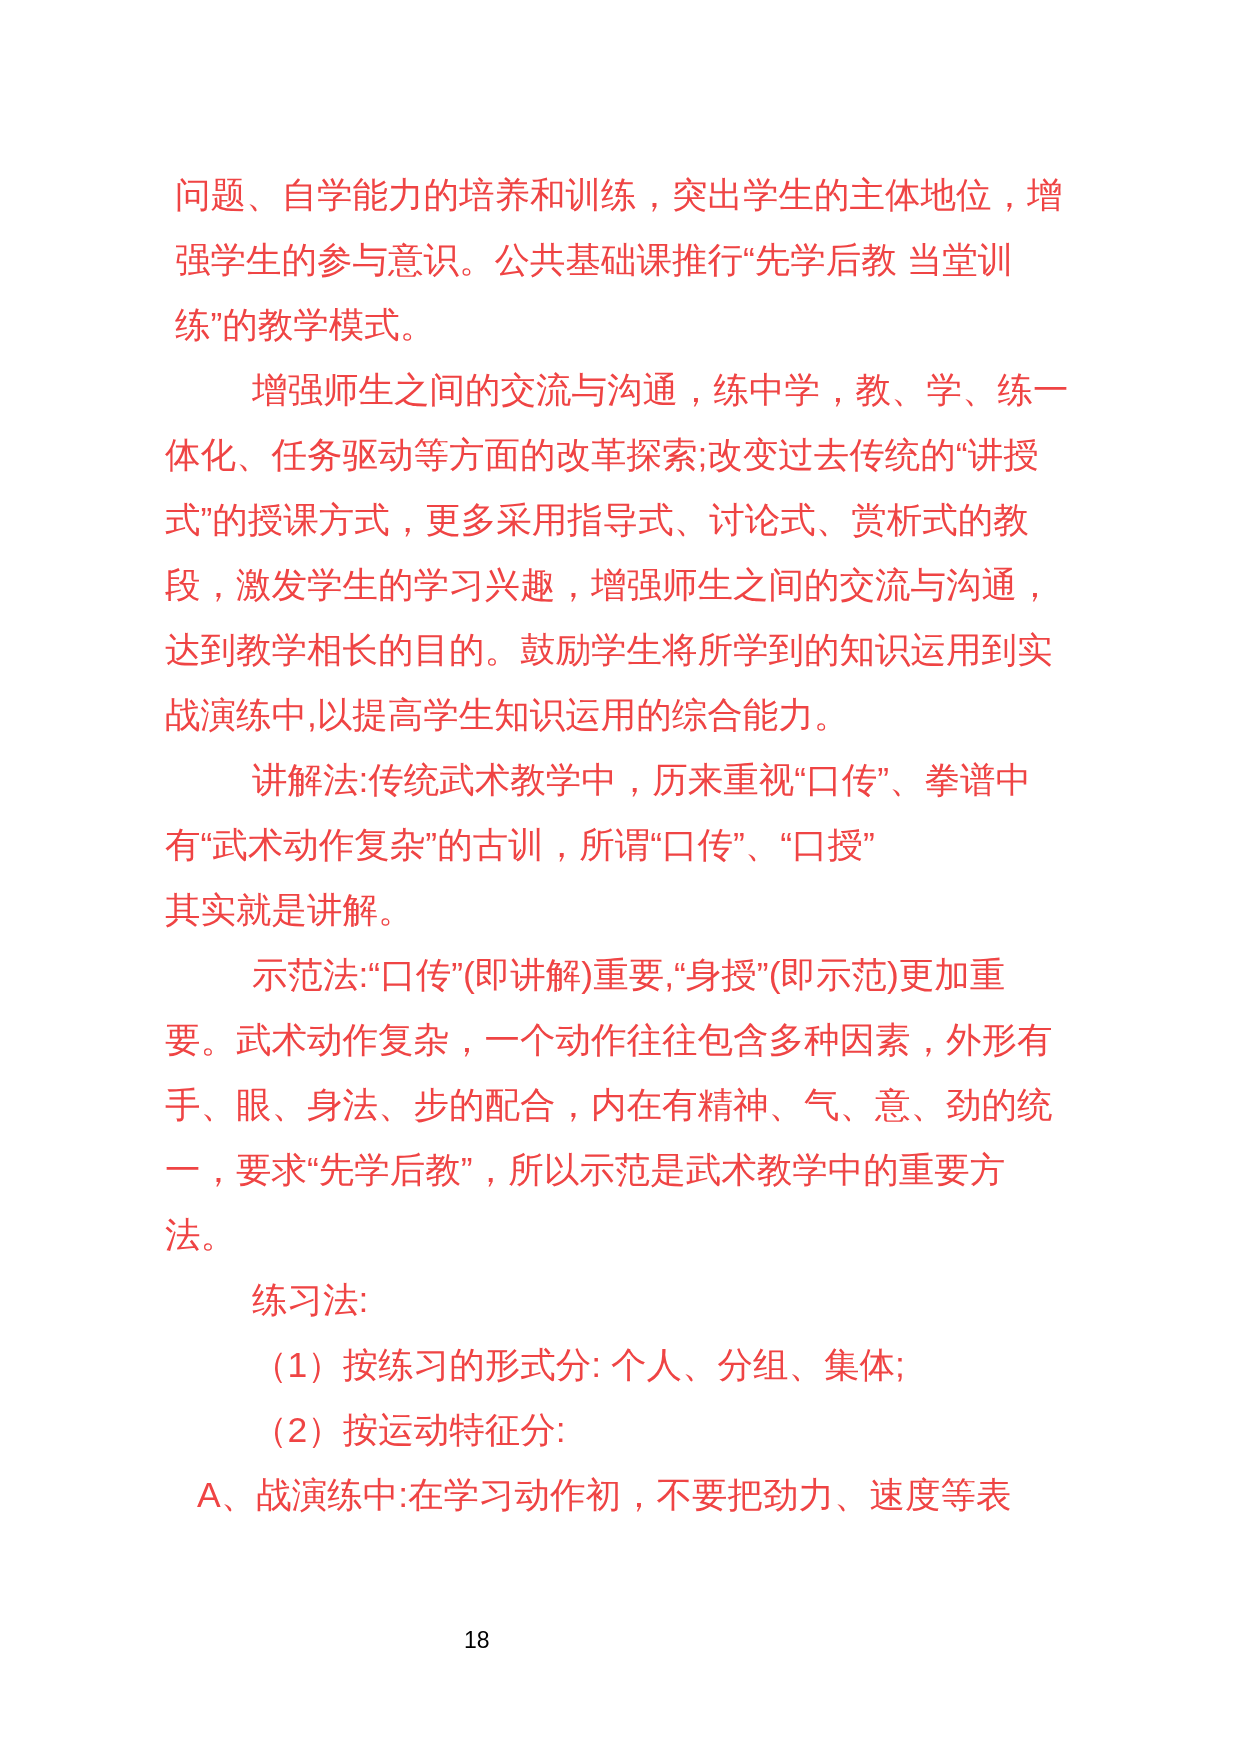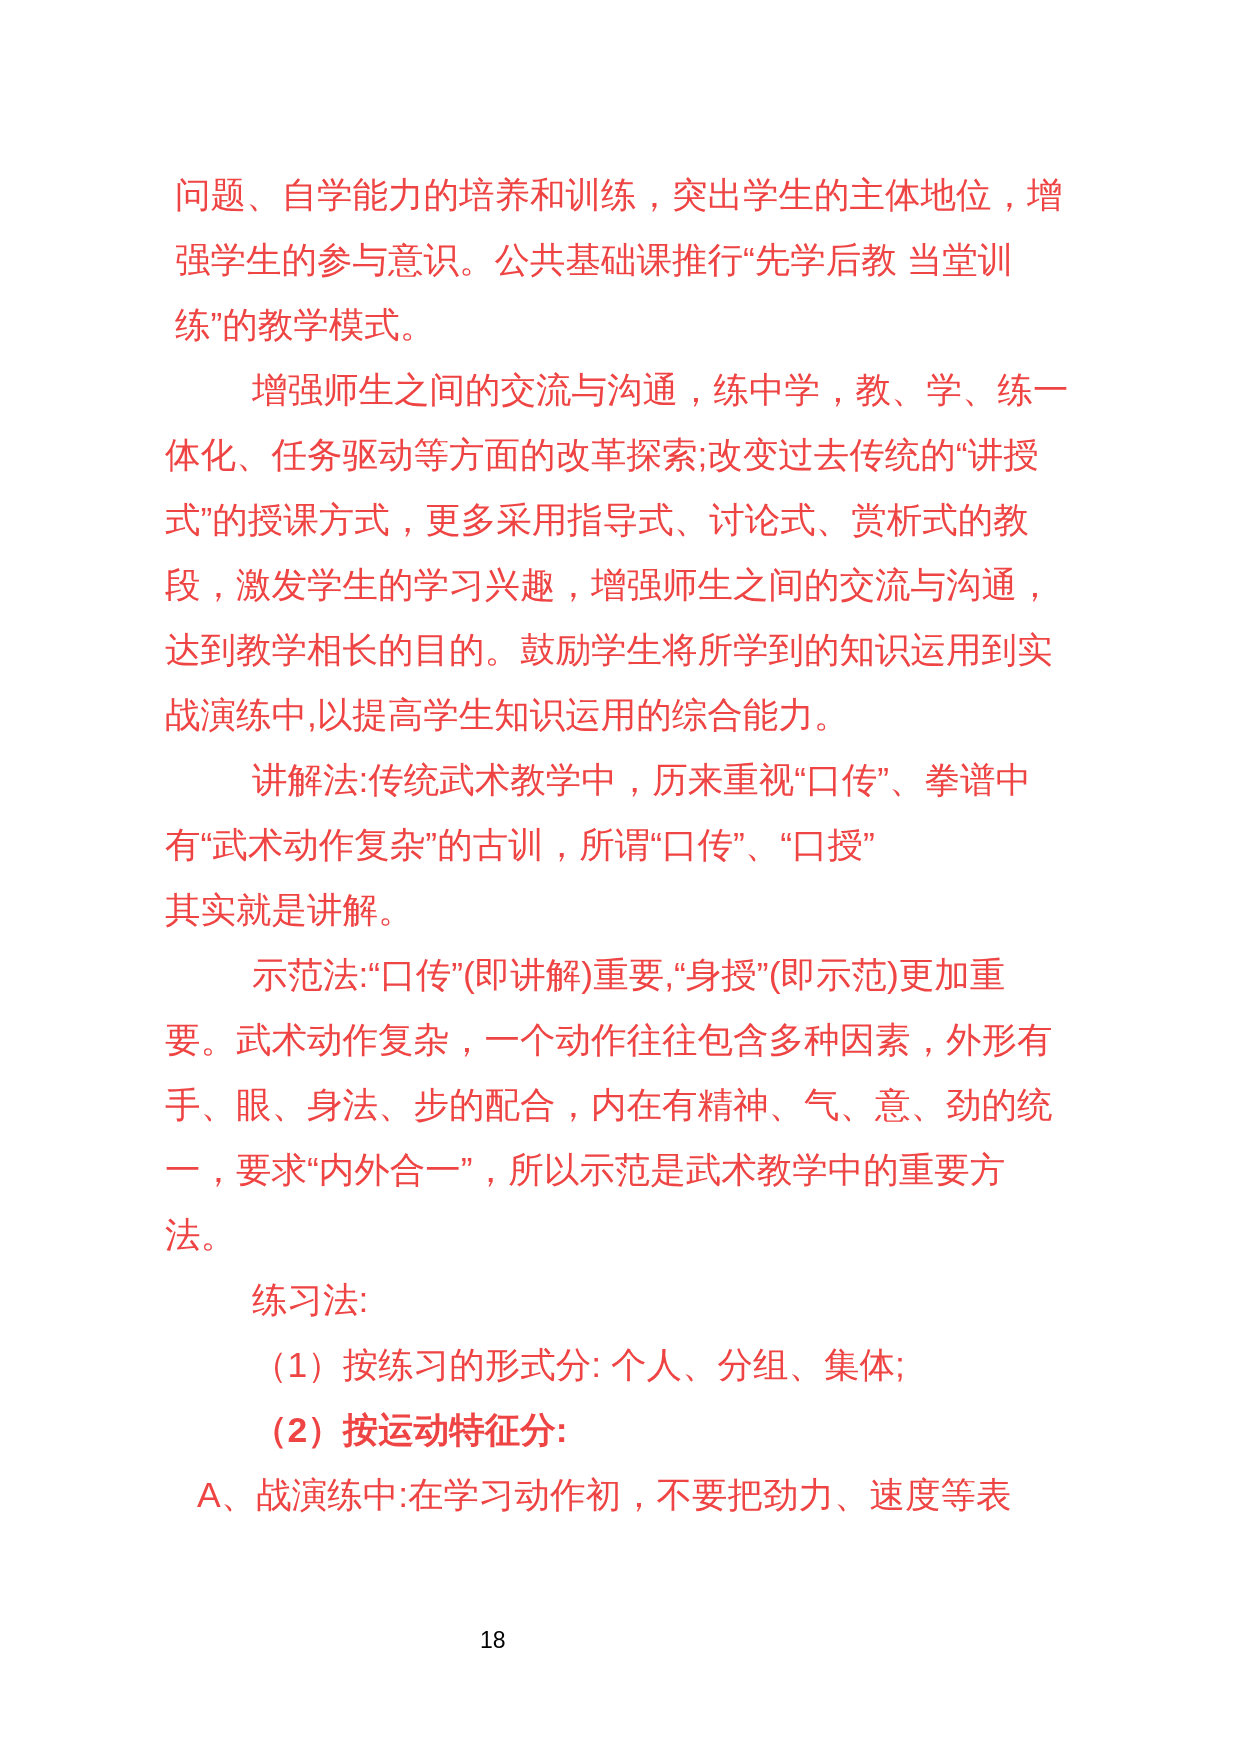--- a/index.html
+++ b/index.html
@@ -42,21 +42,21 @@
   }
   .page-footer {
     position: absolute;
     left: 0;
     top: 1624px;
     width: 1240px;
     height: 40px;
   }
   .page-number {
     position: absolute;
-    left: 480px;
+    left: 464px;
     top: 3px;
     font-size: 23px;
     line-height: 26px;
     color: #000000;
   }
 </style>
 </head>
 <body>
 
 <div class="page">
@@ -76,31 +76,31 @@
       </div>
       <div class="paragraph">
         <div class="line" style="padding-left: 87px;">讲解法:传统武术教学中，历来重视“口传”、拳谱中</div>
         <div class="line">有“武术动作复杂”的古训，所谓“口传”、“口授”</div>
         <div class="line">其实就是讲解。</div>
       </div>
       <div class="paragraph">
         <div class="line" style="padding-left: 87px;">示范法:“口传”(即讲解)重要,“身授”(即示范)更加重</div>
         <div class="line">要。武术动作复杂，一个动作往往包含多种因素，外形有</div>
         <div class="line">手、眼、身法、步的配合，内在有精神、气、意、劲的统</div>
-        <div class="line">一，要求“内外合一”，所以示范是武术教学中的重要方</div>
+        <div class="line">一，要求“先学后教”，所以示范是武术教学中的重要方</div>
         <div class="line">法。</div>
       </div>
       <div class="paragraph">
         <div class="line" style="padding-left: 87px;">练习法:</div>
       </div>
       <div class="paragraph">
         <div class="line" style="padding-left: 87px;">（1）按练习的形式分: 个人、分组、集体;</div>
       </div>
       <div class="paragraph">
-        <div class="line" style="padding-left: 87px; font-weight: bold;">（2）按运动特征分:</div>
+        <div class="line" style="padding-left: 87px;">（2）按运动特征分:</div>
       </div>
       <div class="paragraph">
         <div class="line" style="padding-left: 32px;">A、战演练中:在学习动作初，不要把劲力、速度等表</div>
       </div>
     </main>
   <footer class="page-footer">
     <span class="page-number">18</span>
   </footer>
 </div>
 

